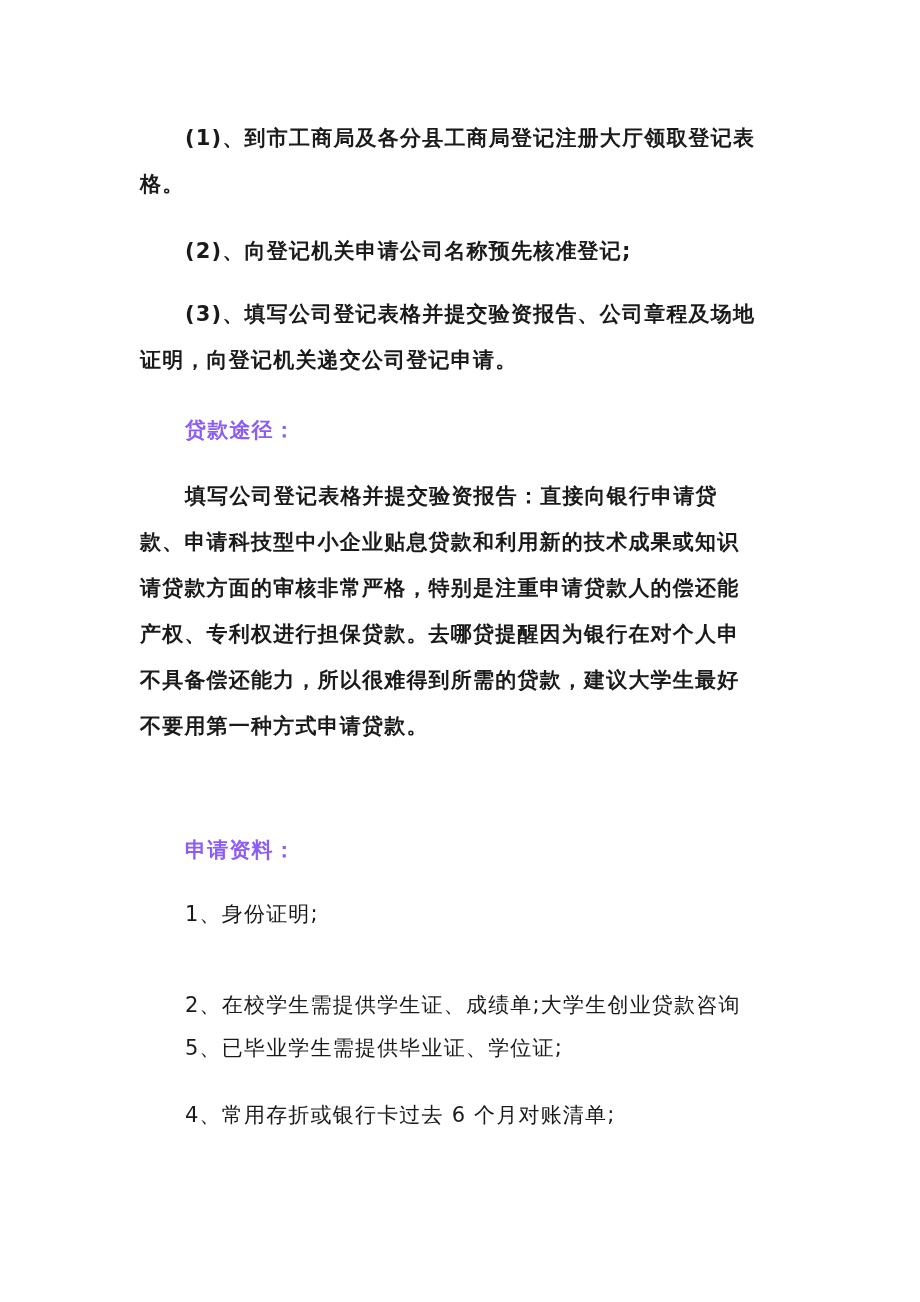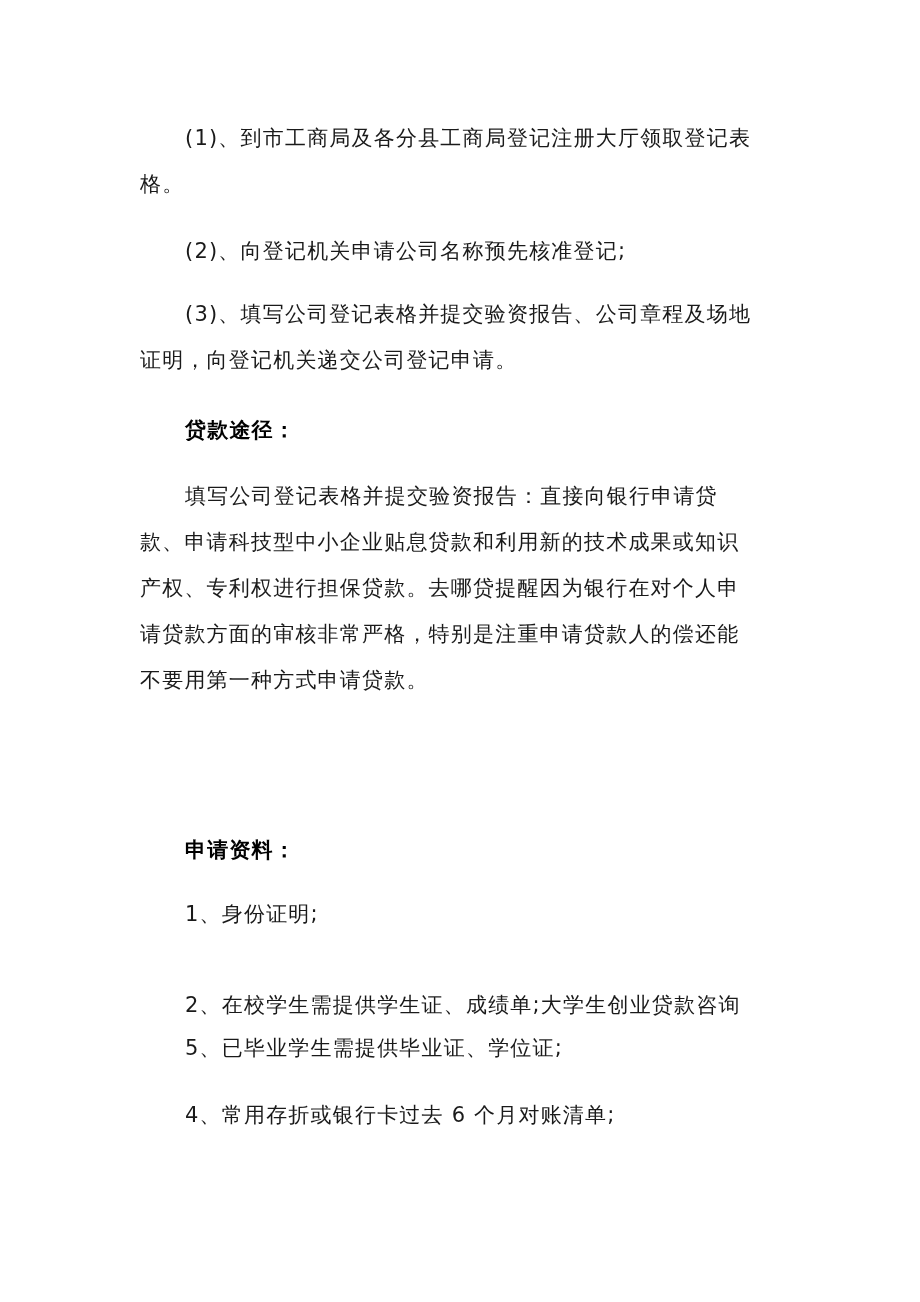--- a/index.html
+++ b/index.html
@@ -2,22 +2,22 @@
 <html><head>
 <meta charset="utf-8">
 <style>
   html, body { margin: 0; padding: 0; background: #ffffff; }
   body { width: 920px; height: 1302px; position: relative; overflow: hidden;
          font-family: "DejaVu Sans", "Liberation Sans", sans-serif; color: #1a1a1a; }
   .page { position: absolute; left: 140px; top: 0; width: 640px; }
   .p { position: absolute; left: 0; width: 640px; font-size: 21px; line-height: 46px;
        letter-spacing: 1.2px; white-space: nowrap; }
   .indent { padding-left: 45px; box-sizing: border-box; }
-  .heading { color: #000000; font-weight: bold; }
-  .line { display: block; height: 46px; }
+  .heading { color: #8b5cf6; font-weight: bold; }
+  .line { display: block; height: 46px; font-weight: bold; }
 </style>
 </head>
 <body>
 
 <div class="page">
   <div class="p" style="top:115px;">
     <span class="line indent">(1)、到市工商局及各分县工商局登记注册大厅领取登记表</span>
     <span class="line">格。</span>
   </div>
 
@@ -28,22 +28,23 @@
   <div class="p" style="top:291px;">
     <span class="line indent">(3)、填写公司登记表格并提交验资报告、公司章程及场地</span>
     <span class="line">证明，向登记机关递交公司登记申请。</span>
   </div>
 
   <div class="p heading indent" style="top:407px;">贷款途径：</div>
 
   <div class="p" style="top:473px;">
     <span class="line indent">填写公司登记表格并提交验资报告：直接向银行申请贷</span>
     <span class="line">款、申请科技型中小企业贴息贷款和利用新的技术成果或知识</span>
+    <span class="line">请贷款方面的审核非常严格，特别是注重申请贷款人的偿还能</span>
     <span class="line">产权、专利权进行担保贷款。去哪贷提醒因为银行在对个人申</span>
-    <span class="line">请贷款方面的审核非常严格，特别是注重申请贷款人的偿还能</span>
+    <span class="line">不具备偿还能力，所以很难得到所需的贷款，建议大学生最好</span>
     <span class="line">不要用第一种方式申请贷款。</span>
   </div>
 
   <div class="p heading indent" style="top:827px;">申请资料：</div>
 
   <div class="p indent" style="top:891px;">1、身份证明;</div>
   <div class="p indent" style="top:982px;">2、在校学生需提供学生证、成绩单;大学生创业贷款咨询</div>
   <div class="p indent" style="top:1025px;">5、已毕业学生需提供毕业证、学位证;</div>
   <div class="p indent" style="top:1092px;">4、常用存折或银行卡过去 6 个月对账清单;</div>
 </div>

